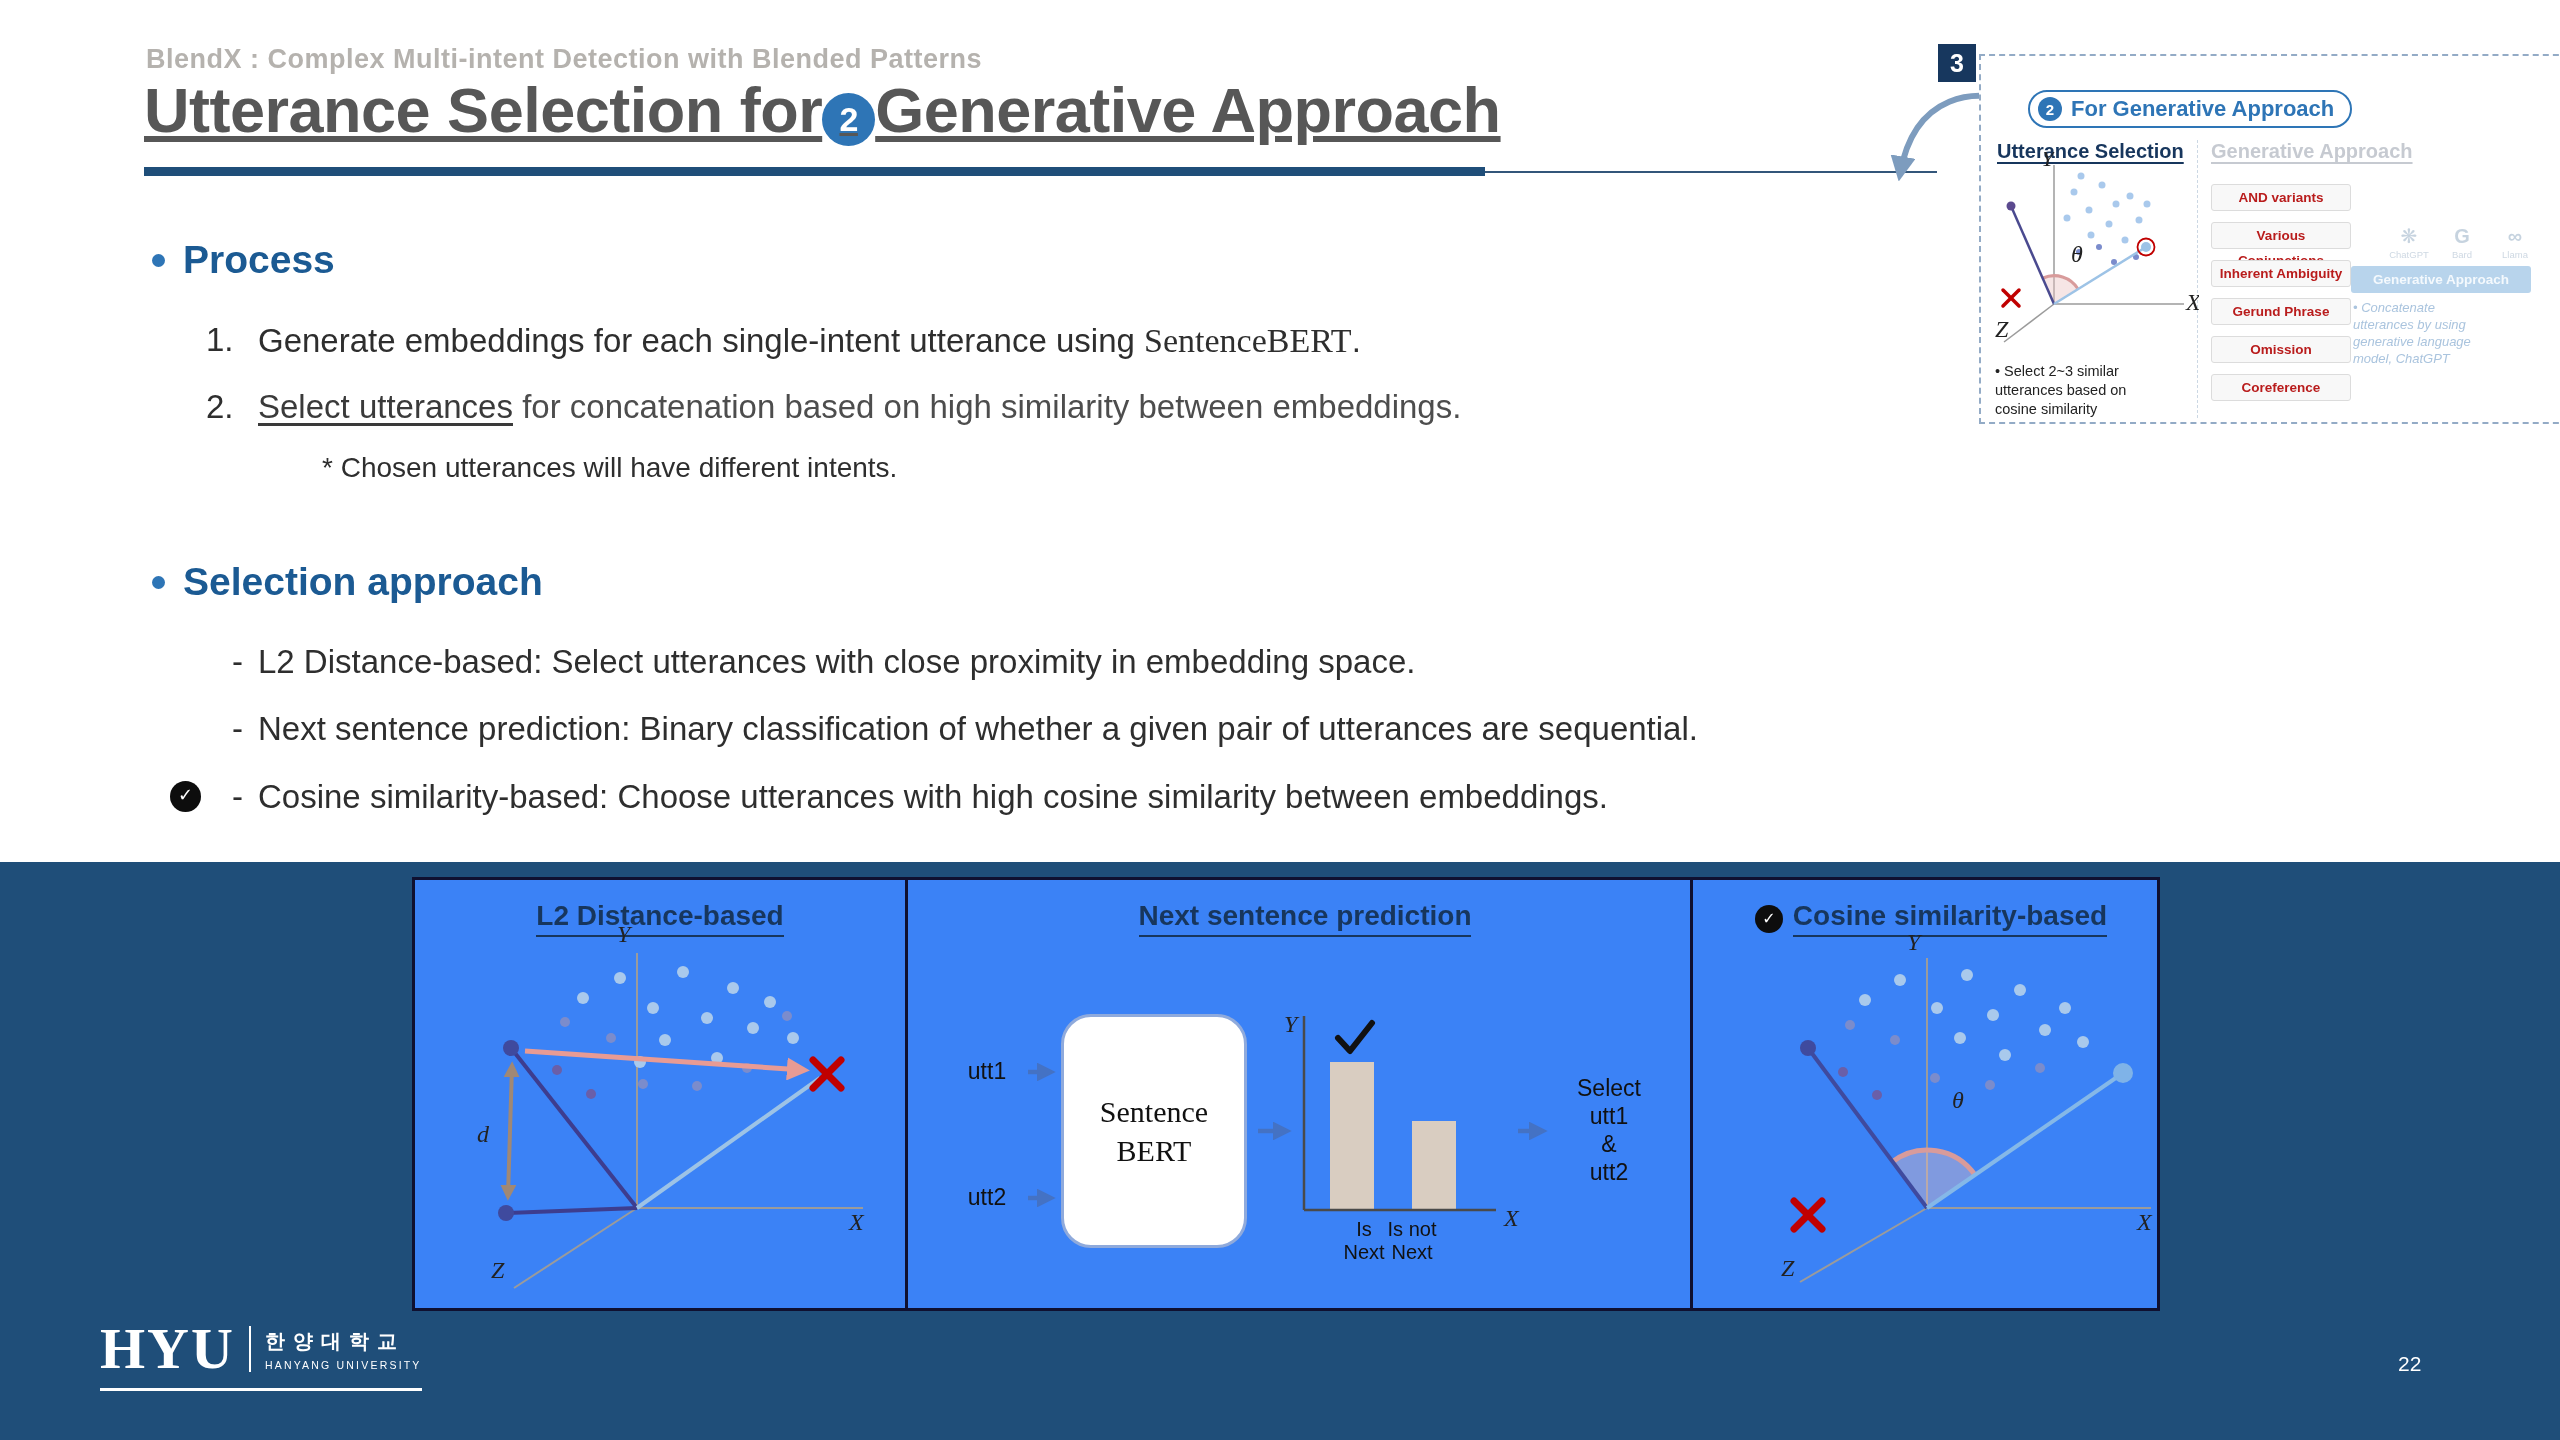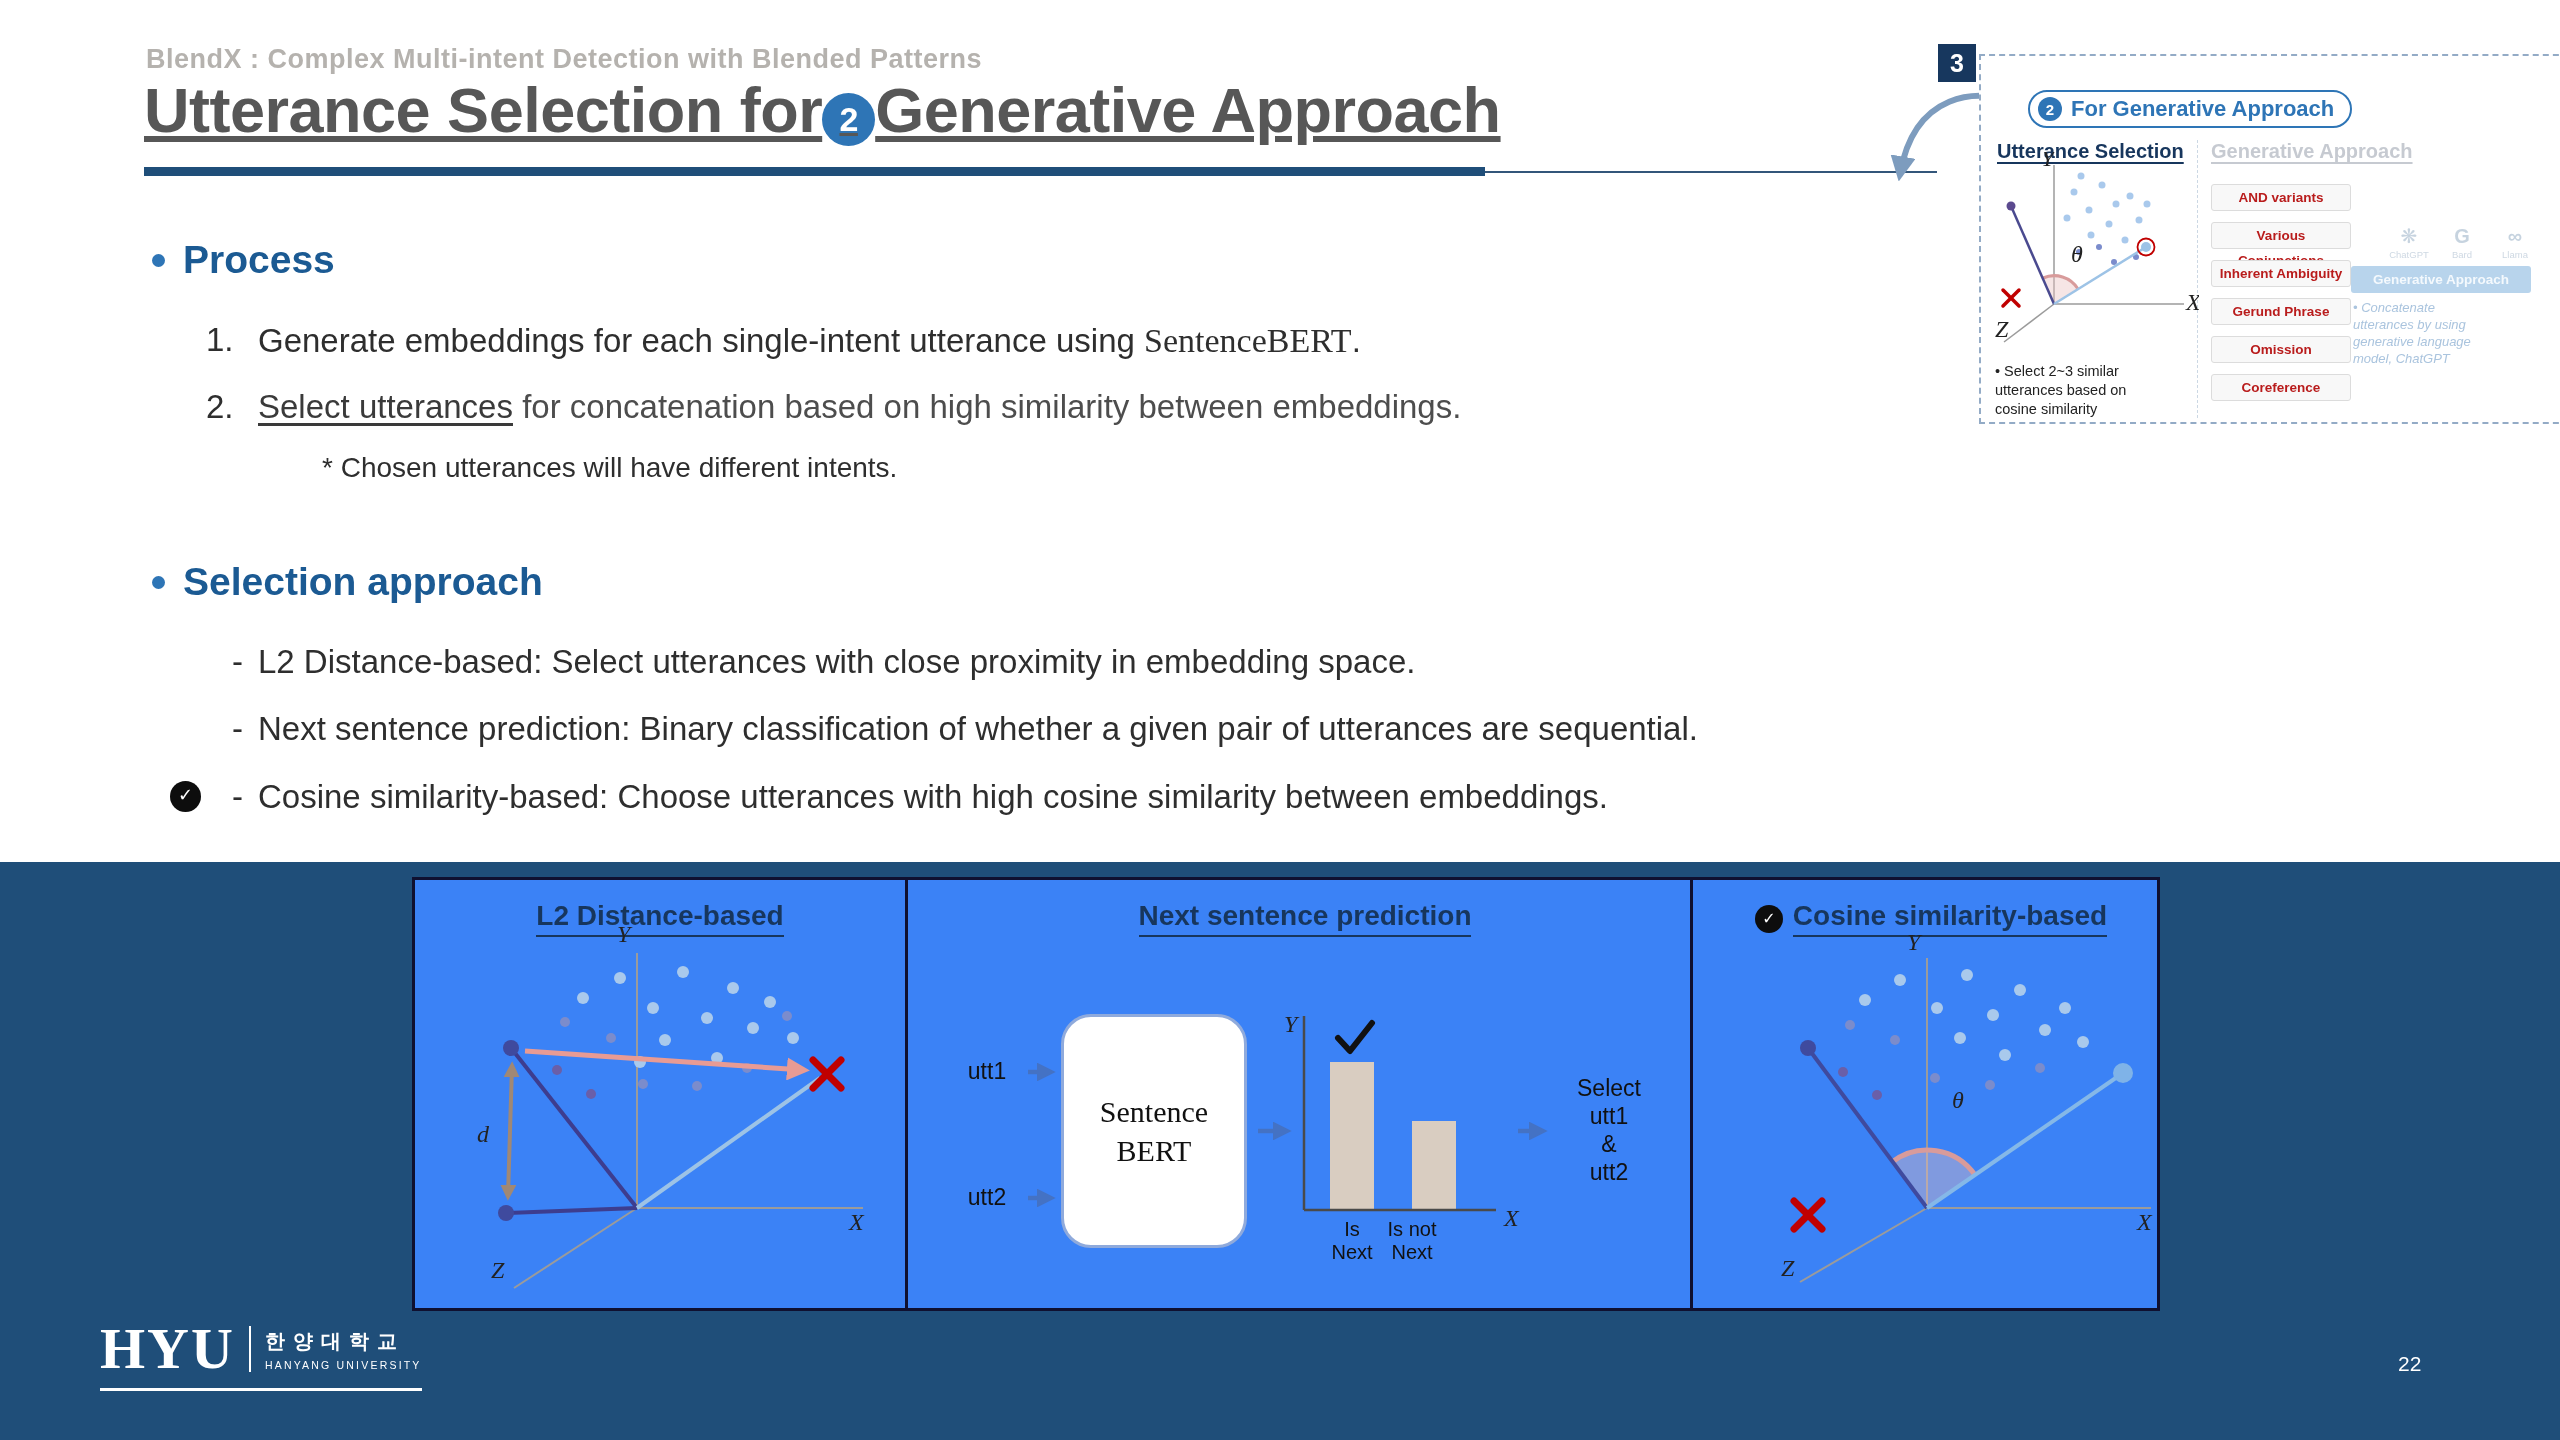--- a/index.html
+++ b/index.html
@@ -318,21 +318,21 @@
       </div>
       <div class="nsp-label" style="left:30px; top:178px; width:74px;">utt1</div>
       <div class="nsp-label" style="left:30px; top:304px; width:74px;">utt2</div>
       <div class="model-box preline">Sentence
 BERT</div>
 
       <div class="bars">
         <div class="bar" style="height: 78%;"></div>
         <div class="bar" style="height: 47%;"></div>
       </div>
-      <div class="bar-label preline" style="left:396px;">Is
+      <div class="bar-label preline" style="left:408px;">Is
 Next</div>
       <div class="bar-label preline" style="left:456px;">Is not
 Next</div>
       <div class="result-text preline">Select
 utt1
 &amp;
 utt2</div>
 
       <svg class="diagram" style="width:770px; height:428px;" viewBox="0 0 770 428">
         <defs>

